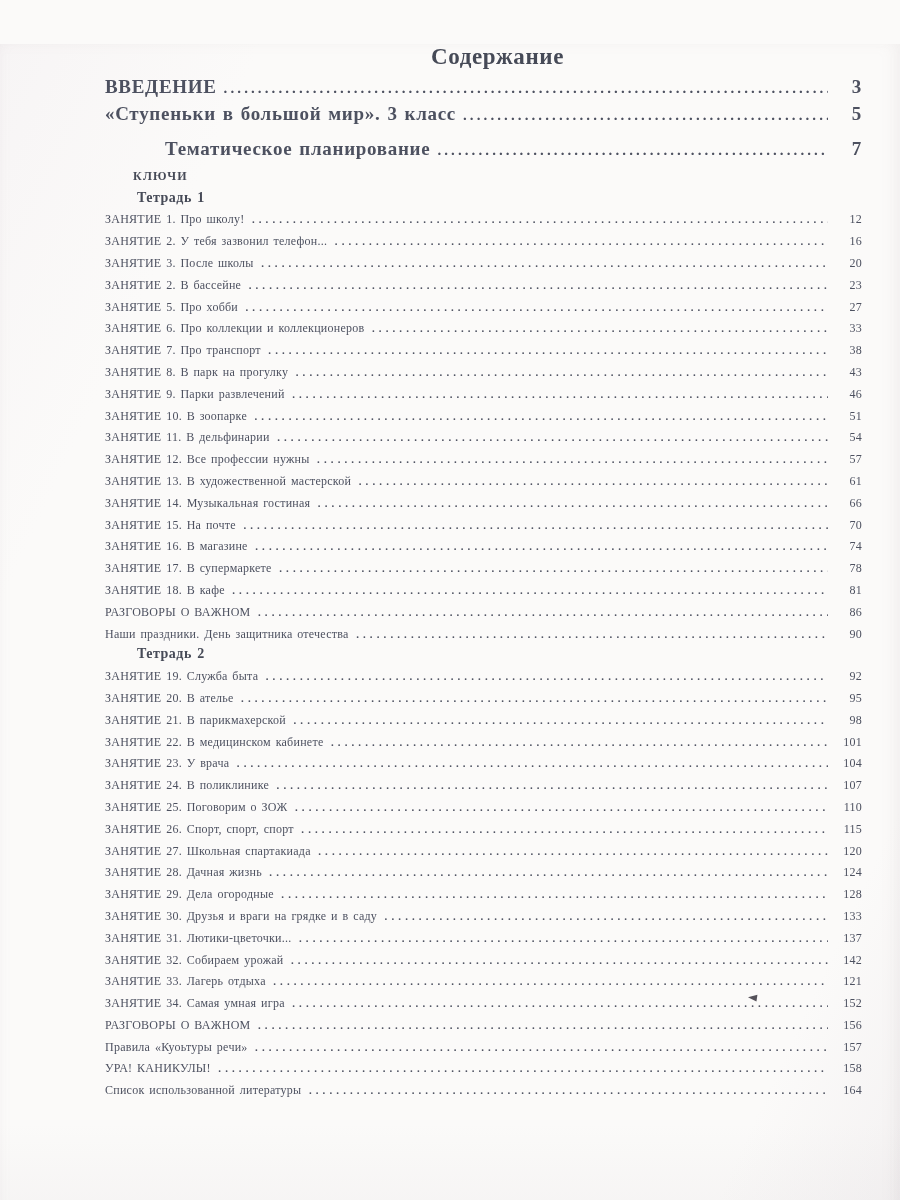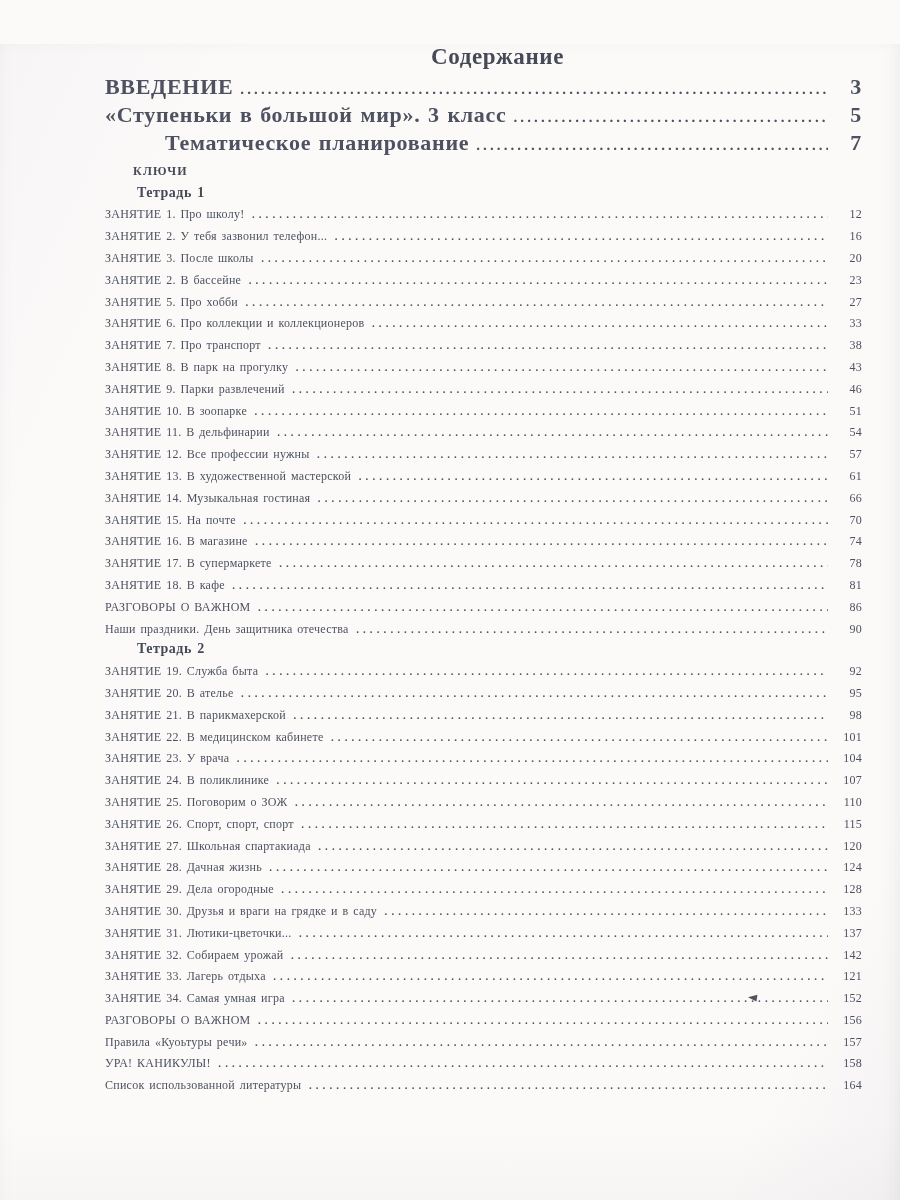--- a/index.html
+++ b/index.html
@@ -41,42 +41,42 @@
     display: flex;
     align-items: baseline;
     line-height: 20.8px;
     font-size: 12px;
     letter-spacing: 0.25px;
     word-spacing: 1.5px;
     white-space: nowrap;
   }
   .row.intro {
     line-height: 25.2px;
-    font-size: 22px;
+    font-size: 19px;
     font-weight: bold;
     letter-spacing: 0.7px;
   }
   .row.heading {
     display: block;
     padding-left: 28px;
     line-height: 24px;
     font-size: 12px;
     font-weight: bold;
     letter-spacing: 1.2px;
     color: var(--heading-color, #464a57);
   }
   .row.subheading {
     display: block;
     padding-left: 32px;
     font-weight: bold;
     font-size: 14px;
     letter-spacing: 0.5px;
     color: var(--heading-color, #464a57);
   }
-  .row.ind2 { padding-left: 60px; }
+  .row.ind2 { padding-left: 60px; margin-top: 8px; }
   .txt { flex: 0 0 auto; }
   .leader {
     flex: 1 1 auto;
     overflow: hidden;
     margin: 0 4px 0 7px;
     min-width: 12px;
   }
   .leader::after {
     content: "............................................................................................................................................";
     letter-spacing: 3.1px;

